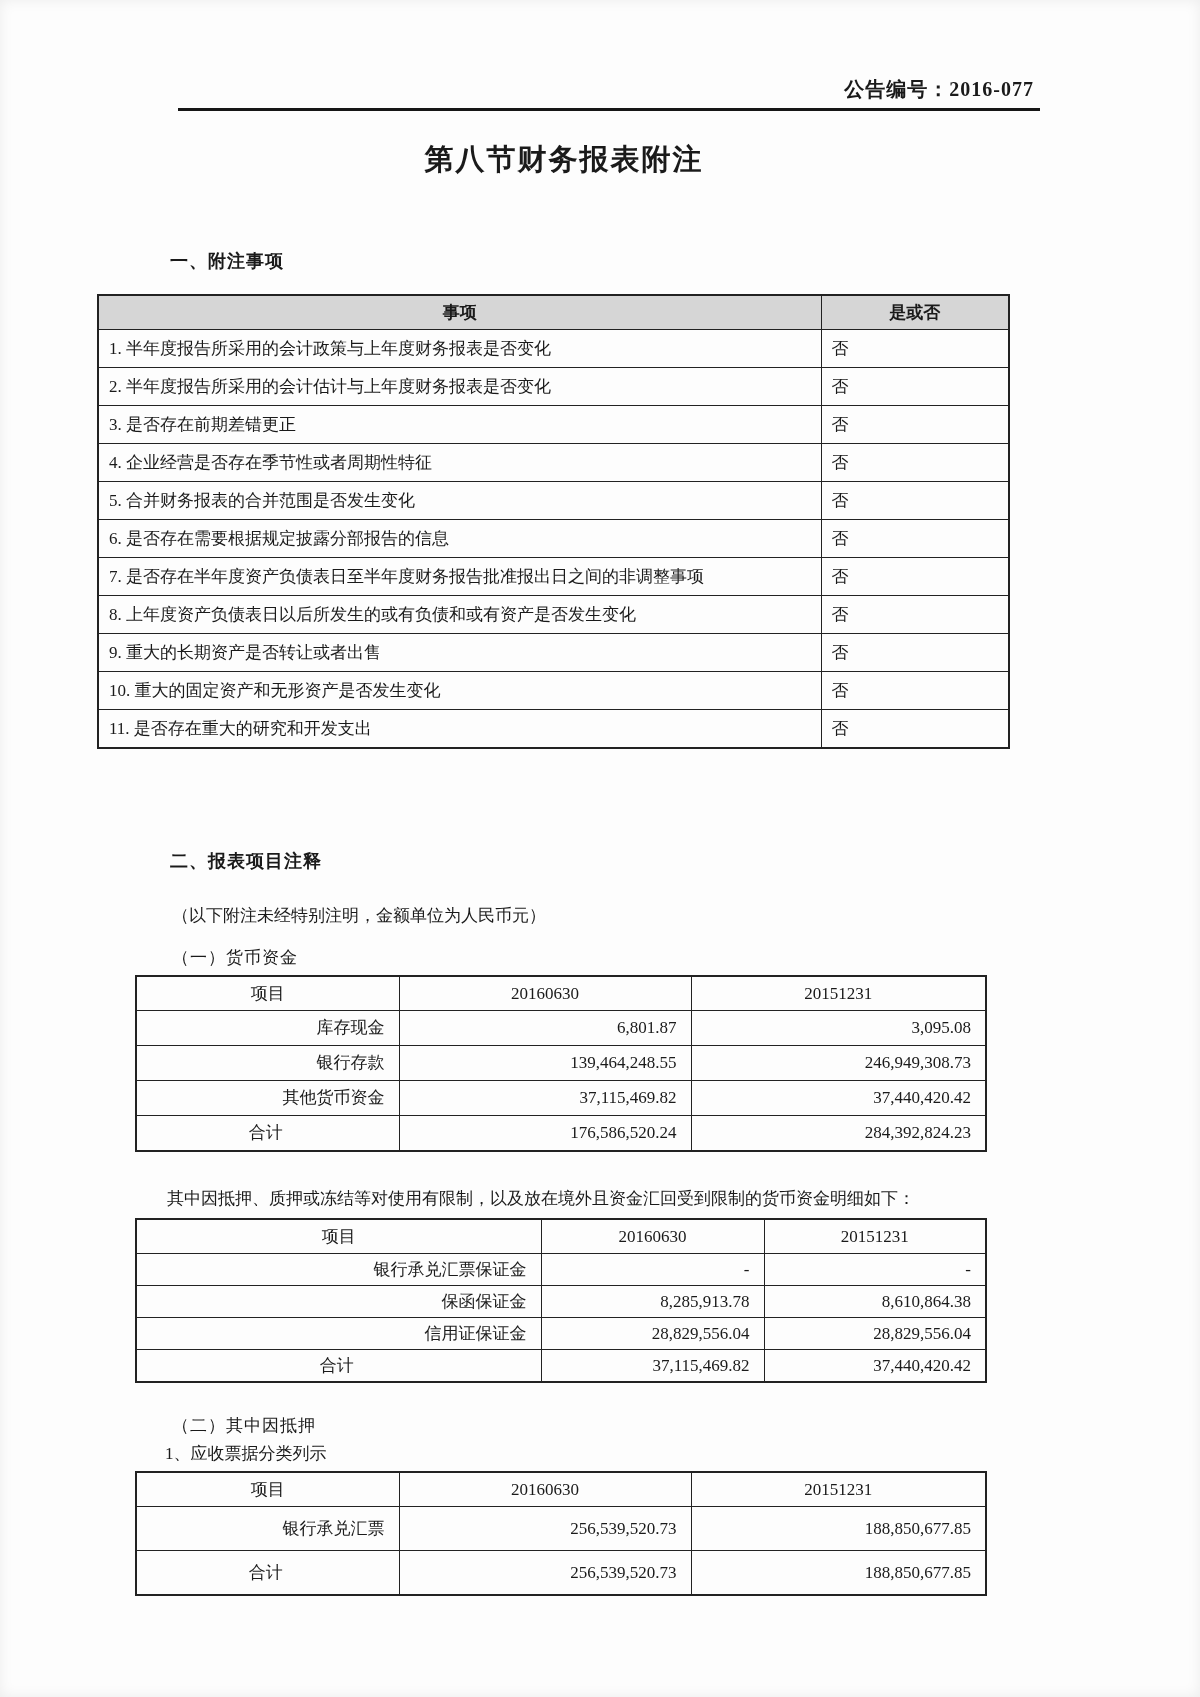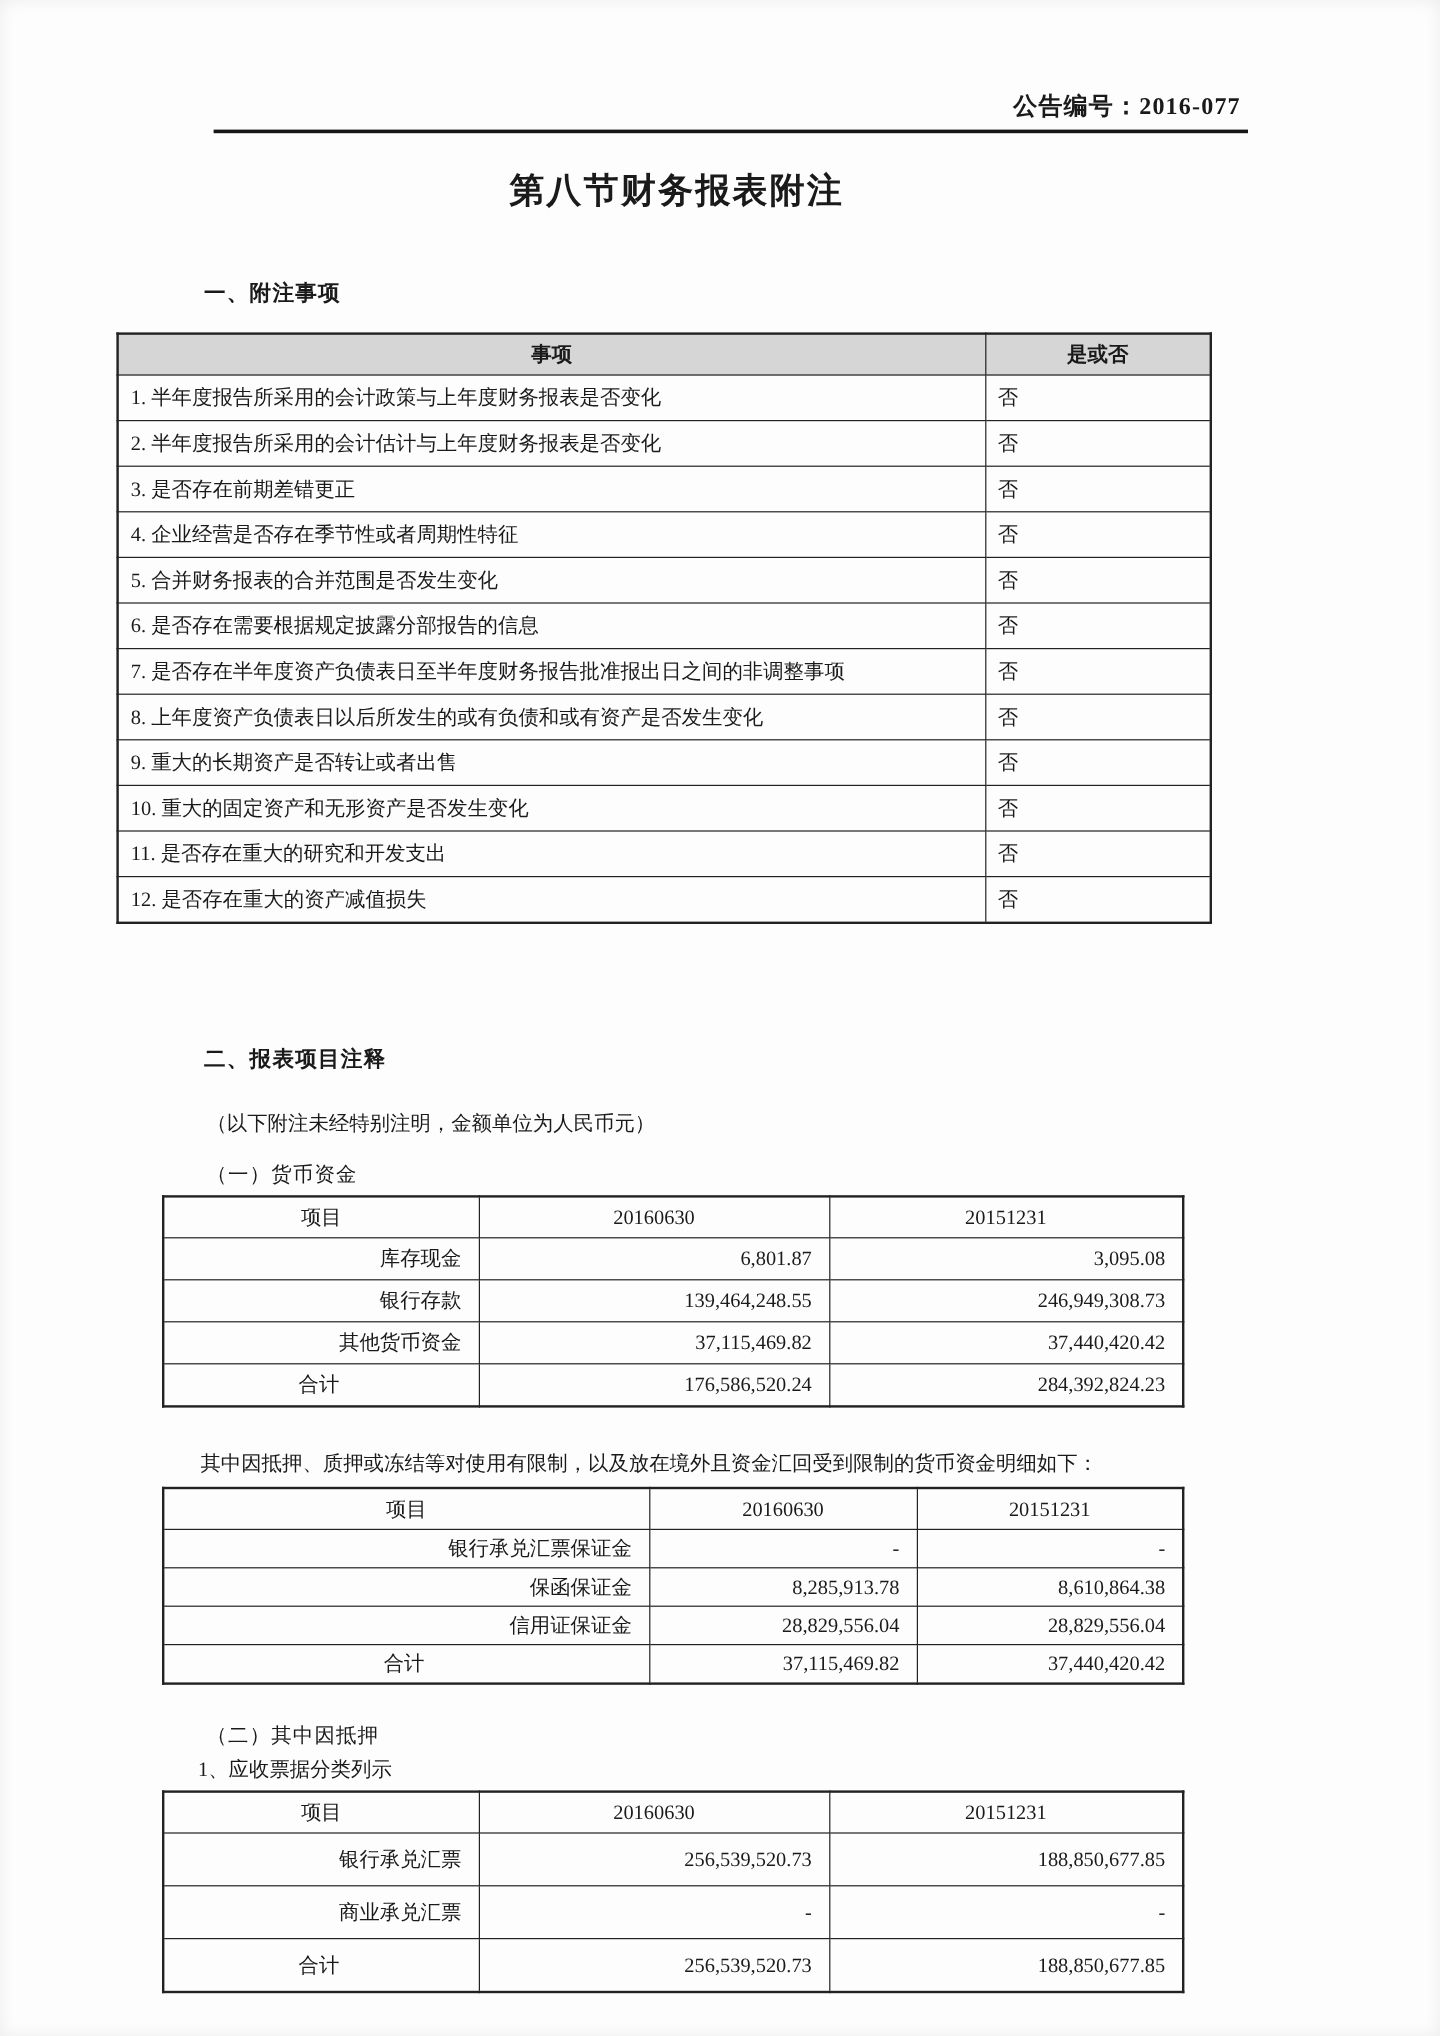--- a/index.html
+++ b/index.html
@@ -39,21 +39,21 @@
     letter-spacing: 2px;
   }
   .sec-heading {
     margin-left: 170px;
     font-size: 18px;
     font-weight: bold;
     line-height: 24px;
     font-family: "Liberation Sans", "DejaVu Sans", sans-serif;
     letter-spacing: 1px;
   }
-  .h1 { margin-top: 52px; line-height: 26px; }
+  .h1 { margin-top: 69px; line-height: 26px; }
   .h2 { margin-top: 100px; }
   .unit-note {
     margin: 30px 0 16px 172px;
     font-size: 17px;
     line-height: 26px;
   }
   .sub-heading {
     margin: 6px 0 0 172px;
     font-size: 17px;
     line-height: 26px;
@@ -173,24 +173,20 @@
         <tr>
           <td>9.  重大的长期资产是否转让或者出售</td>
           <td>否</td>
         </tr>
         <tr>
           <td>10.  重大的固定资产和无形资产是否发生变化</td>
           <td>否</td>
         </tr>
         <tr>
           <td>11.  是否存在重大的研究和开发支出</td>
-          <td>否</td>
-        </tr>
-        <tr>
-          <td>12.  是否存在重大的资产减值损失</td>
           <td>否</td>
         </tr>
       </tbody>
   </table>
 
   <div class="sec-heading h2">二、报表项目注释</div>
 
   <div class="unit-note">（以下附注未经特别注明，金额单位为人民币元）</div>
 
   <div class="sub-heading">（一）货币资金</div>
@@ -287,25 +283,20 @@
         <th>20160630</th>
         <th>20151231</th>
       </tr>
     </thead>
     <tbody>
         <tr>
           <td>银行承兑汇票</td>
           <td>256,539,520.73</td>
           <td>188,850,677.85</td>
         </tr>
-        <tr>
-          <td>商业承兑汇票</td>
-          <td>-</td>
-          <td>-</td>
-        </tr>
         <tr class="total-row">
           <td>合计</td>
           <td>256,539,520.73</td>
           <td>188,850,677.85</td>
         </tr>
       </tbody>
   </table>
 
 </div>
 

